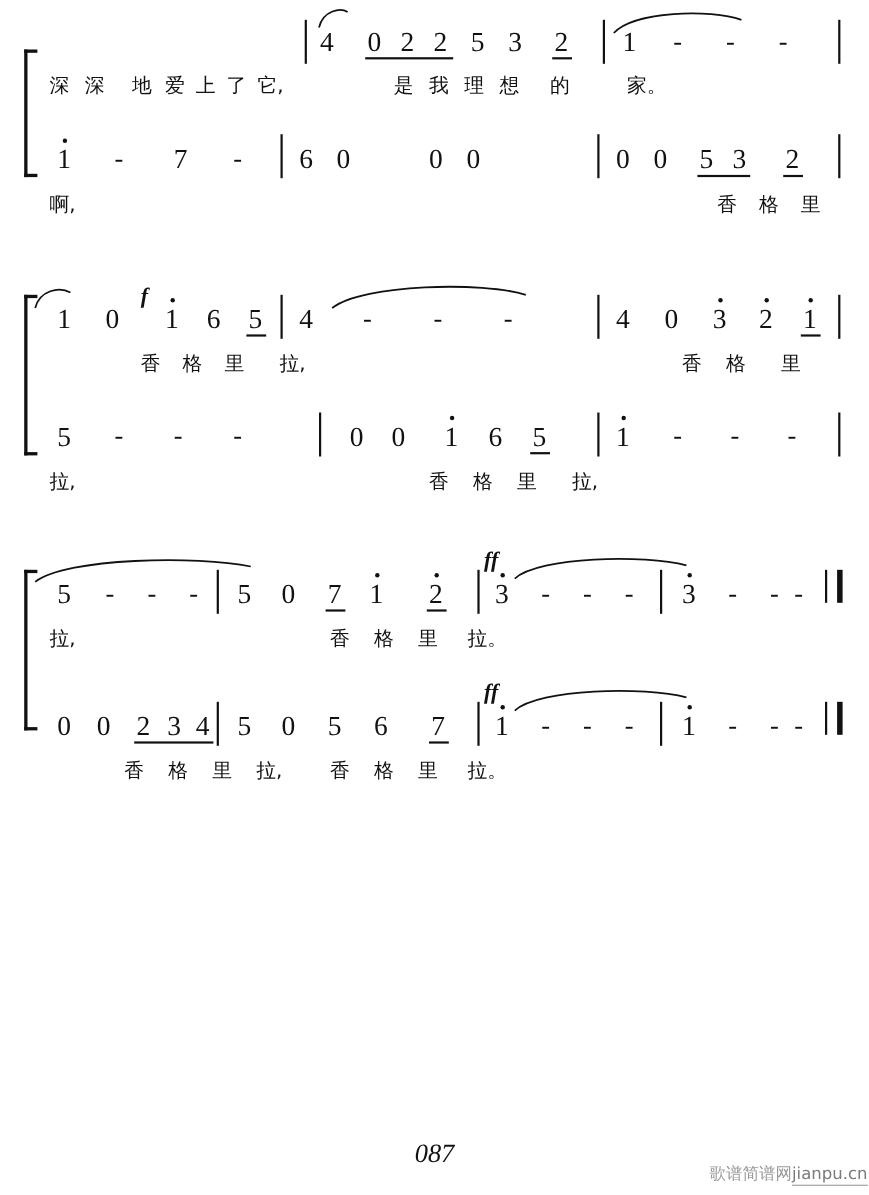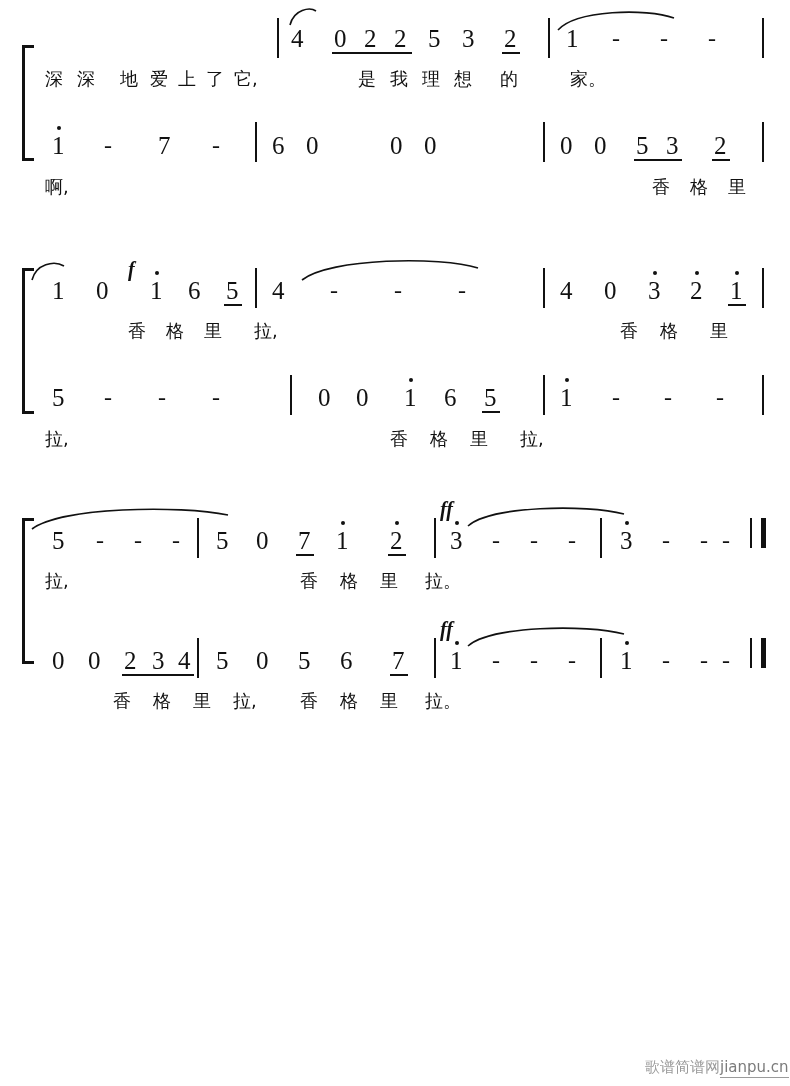--- a/index.html
+++ b/index.html
@@ -356,18 +356,19 @@
 
   <div class="lyric" style="left:113px; top:692px;">香</div>
   <div class="lyric" style="left:153px; top:692px;">格</div>
   <div class="lyric" style="left:193px; top:692px;">里</div>
   <div class="lyric" style="left:233px; top:692px;">拉,</div>
   <div class="lyric" style="left:300px; top:692px;">香</div>
   <div class="lyric" style="left:340px; top:692px;">格</div>
   <div class="lyric" style="left:380px; top:692px;">里</div>
   <div class="lyric" style="left:425px; top:692px;">拉。</div>
 
+  <div class="pagenum" style="top:1036px;">087</div>
 
   <div class="watermark" style="left:645px; top:1058px;">
     <span>歌谱简谱网</span><span class="wm-en">jianpu.cn</span>
   </div>
 
 </div>
 
 </body></html>

